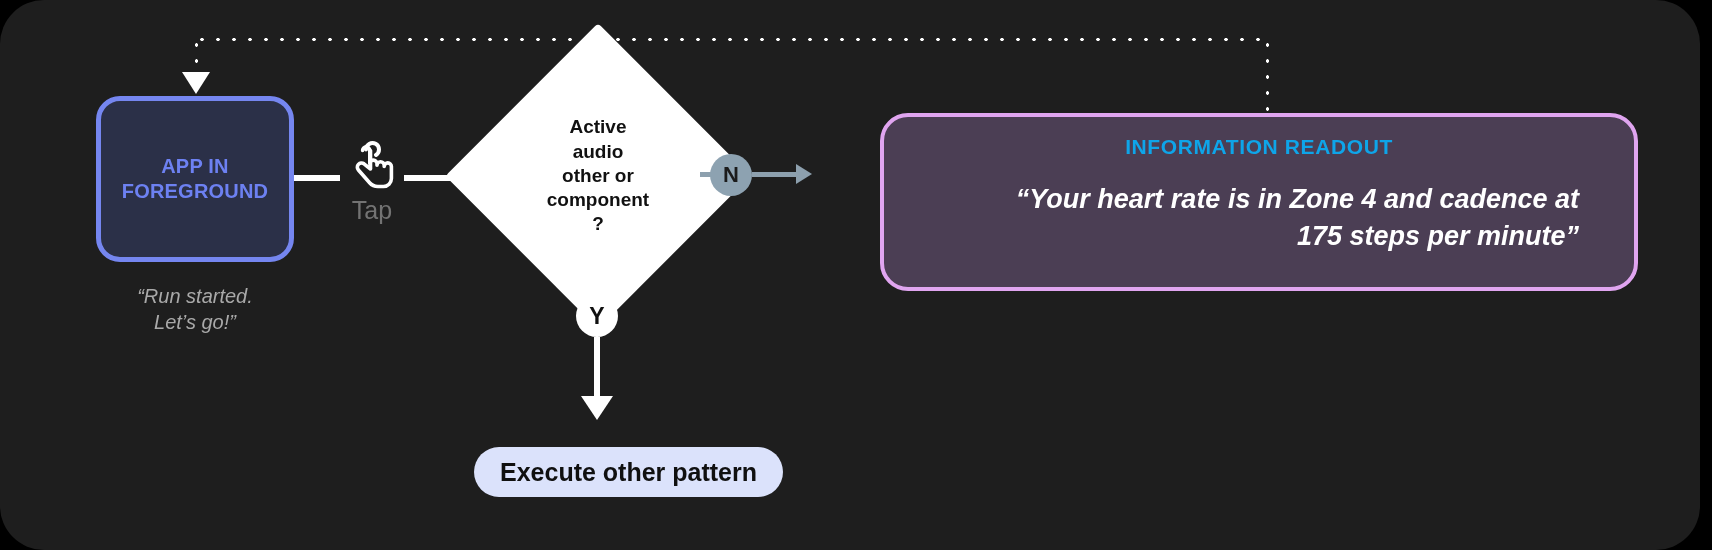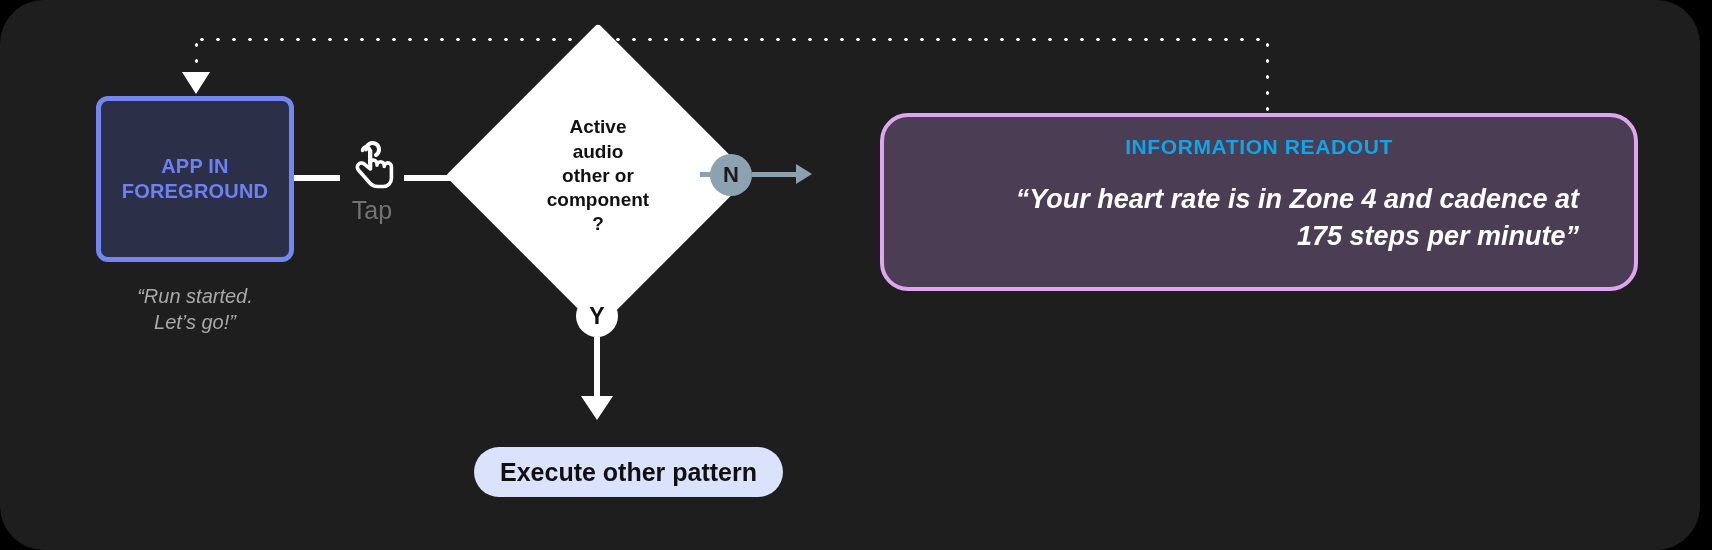--- a/index.html
+++ b/index.html
@@ -36,21 +36,21 @@
   
   #app-node {
     position: absolute;
     left: 96px;
     top: 96px;
     width: 198px;
     height: 166px;
     box-sizing: border-box;
     background: #2b3048;
     border: 5px solid #7586f0;
-    border-radius: 12px;
+    border-radius: 24px;
     display: flex;
     align-items: center;
     justify-content: center;
     text-align: center;
   }
   #app-node .label {
     color: #6d81f2;
     font-size: 20px;
     font-weight: bold;
     line-height: 1.25;

